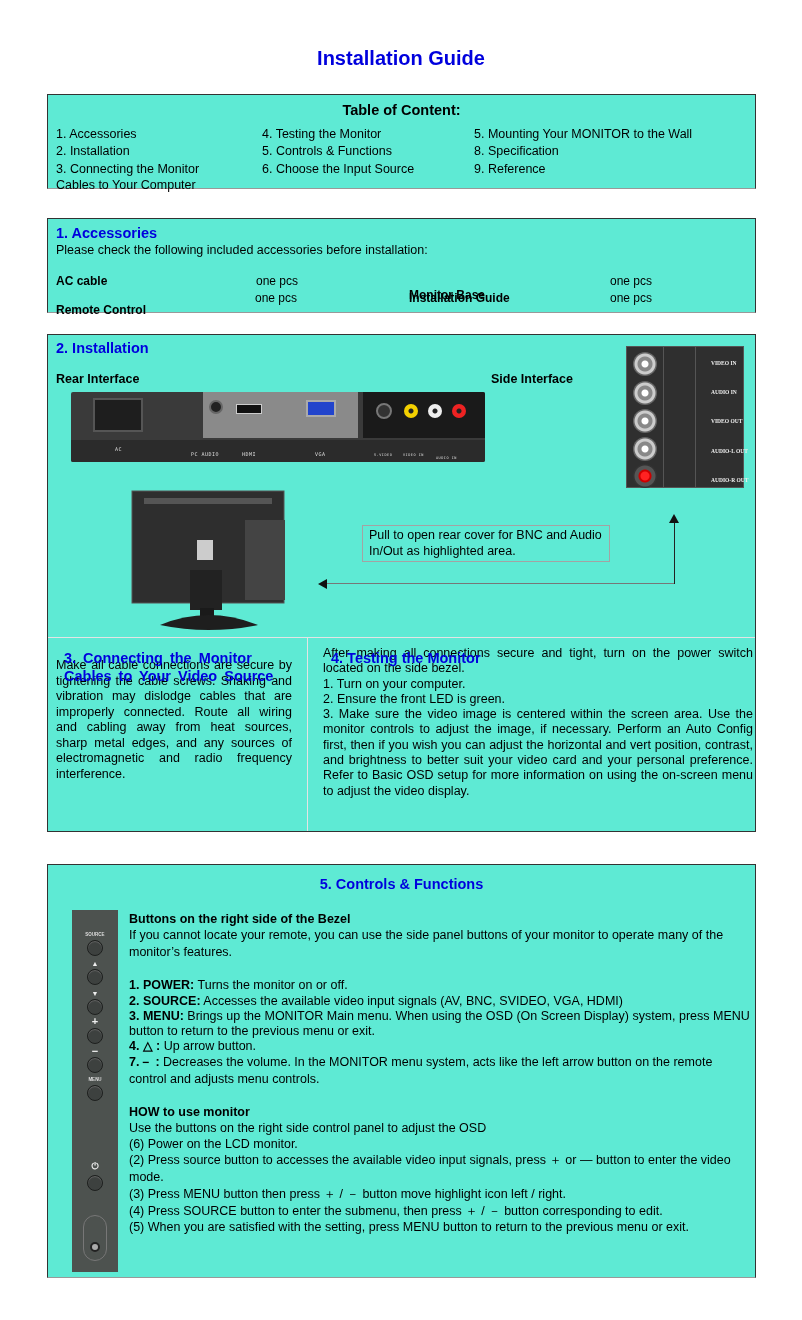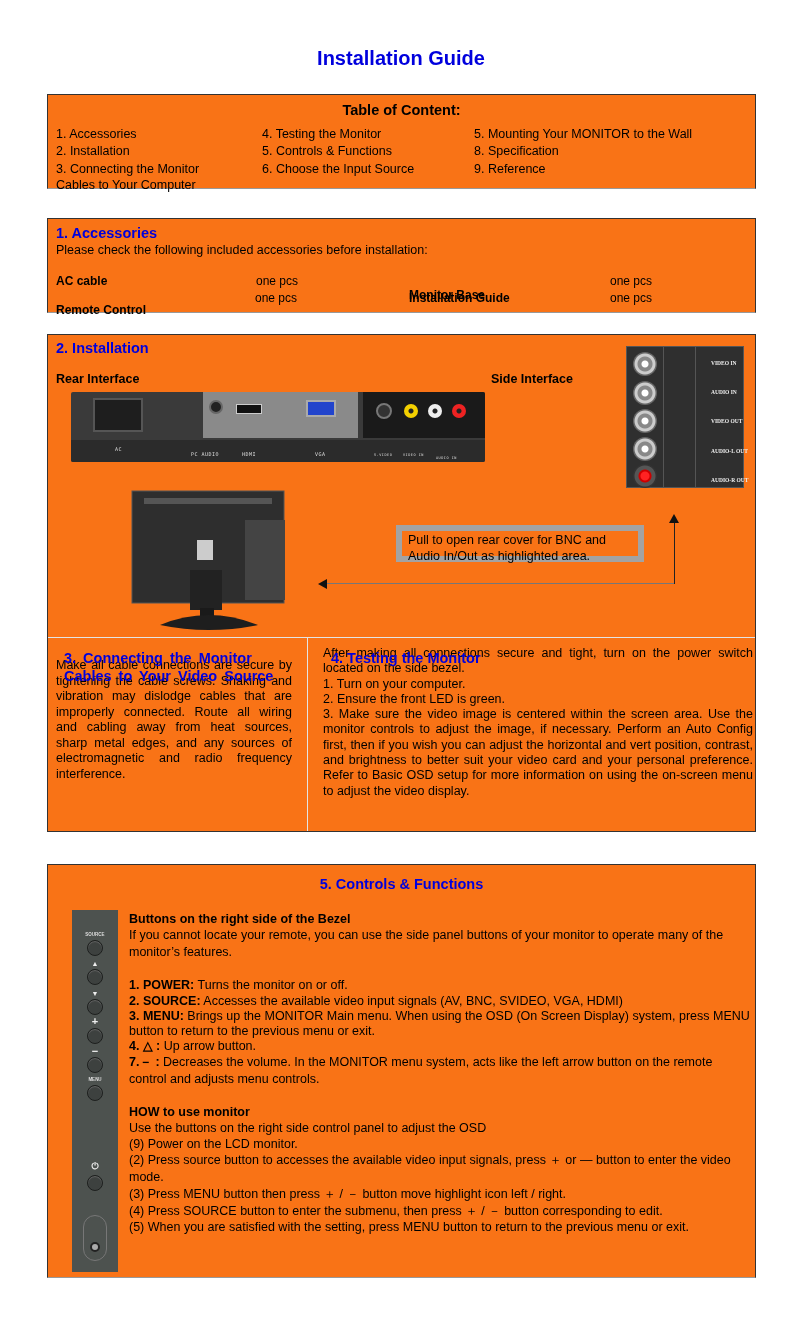--- a/index.html
+++ b/index.html
@@ -1,19 +1,19 @@
 <!DOCTYPE html>
 <html><head>
 <meta charset="utf-8">
 <style>
   * { box-sizing: border-box; margin: 0; padding: 0; }
   body { width: 802px; height: 1320px; background: #fff; font-family: "Liberation Sans", sans-serif; color: #000; position: relative; overflow: hidden; }
   .abs { position: absolute; }
   .title { left: 0; width: 802px; top: 47px; text-align: center; font-size: 20px; font-weight: bold; color: #0000dd; }
-  .box { position: absolute; border: 1px solid #333; border-bottom-color: #999; background: #f97316; }
+  .box { position: absolute; border: 1px solid #333; border-bottom-color: #999; background: #5eead4; }
   .blue { color: #0000dd; font-weight: bold; }
   .bold { font-weight: bold; }
 
   
   #toc { left: 47px; top: 94px; width: 709px; height: 95px; }
   #toc .head { position: absolute; top: 7px; left: 0; width: 100%; text-align: center; font-size: 14.5px; font-weight: bold; }
   #toc .col { position: absolute; top: 31px; font-size: 12.5px; line-height: 17px; }
 
   
   #acc { left: 47px; top: 218px; width: 709px; height: 95px; }
@@ -27,21 +27,21 @@
   .sublabel { position: absolute; font-size: 12.5px; font-weight: bold; }
   .rear-photo { position: absolute; left: 23px; top: 57px; width: 414px; height: 70px; background: #3a3a3a; border-radius: 2px; overflow: hidden; }
   .rear-photo .strip { position: absolute; left: 0; bottom: 0; width: 100%; height: 22px; background: #2b2b2b; }
   .port { position: absolute; }
   .port-label { position: absolute; color: #ddd; font-size: 5px; font-family: "DejaVu Sans Mono", monospace; letter-spacing: 0.5px; }
   .side-photo { position: absolute; left: 578px; top: 11px; width: 118px; height: 142px; background: #2f2f2f; border: 1px solid #555; }
   .side-photo .jack { position: absolute; left: 6px; width: 24px; height: 24px; border-radius: 50%; background: radial-gradient(circle, #fff 0 3px, #888 4px 7px, #ccc 8px 10px, #666 11px); }
   .side-photo .jack.red { background: radial-gradient(circle, #f22 0 4px, #c00 5px 6px, #555 7px 10px, #333 11px); }
   .side-photo .jlbl { position: absolute; left: 84px; color: #eee; font-size: 5.5px; font-family: "Liberation Serif", serif; font-weight: bold; white-space: nowrap; }
   .monitor-back { position: absolute; left: 82px; top: 155px; width: 156px; height: 143px; }
-  .note { position: absolute; left: 348px; top: 190px; width: 248px; height: 37px; border: 6px solid #a3a3a3; font-size: 12.5px; line-height: 16px; padding: 1px 6px; }
+  .note { position: absolute; left: 314px; top: 190px; width: 248px; height: 37px; border: 1px solid #a3a3a3; font-size: 12.5px; line-height: 16px; padding: 1px 6px; }
   .arrow-h { position: absolute; left: 278px; top: 248px; width: 348px; height: 1px; background: #777; }
   .arrow-v { position: absolute; left: 626px; top: 186px; width: 1px; height: 63px; background: #222; }
   .arrowhead-l { position: absolute; left: 270px; top: 244px; width: 0; height: 0; border-top: 5px solid transparent; border-bottom: 5px solid transparent; border-right: 9px solid #111; }
   .arrowhead-u { position: absolute; left: 621px; top: 179px; width: 0; height: 0; border-left: 5px solid transparent; border-right: 5px solid transparent; border-bottom: 9px solid #111; }
 
   .divider-h { position: absolute; left: 0; top: 302px; width: 707px; height: 1px; background: #e4e4e4; }
   .divider-v { position: absolute; left: 259px; top: 302px; width: 1px; height: 194px; background: #e4e4e4; }
   .sec3 { position: absolute; left: 8px; top: 309px; width: 236px; }
   .sec3 h2 { font-size: 14.5px; line-height: 18px; word-spacing: 3px; }
   .sec3 p { margin-top: 14px; font-size: 12.5px; line-height: 15.5px; text-align: justify; }
@@ -208,19 +208,19 @@
     <div style="line-height:17px;">If you cannot locate your remote, you can use the side panel buttons of your monitor to operate many of the monitor’s features.</div>
     <div class="gap"></div>
     <div><b>1. POWER:</b><span> Turns the monitor on or off.</span></div>
     <div><b>2. SOURCE:</b><span> Accesses the available video input signals (AV, BNC, SVIDEO, VGA, HDMI)</span></div>
     <div style="line-height:15px;"><b>3. MENU:</b><span> Brings up the MONITOR Main menu. When using the OSD (On Screen Display) system, press MENU button to return to the previous menu or exit.</span></div>
     <div style="line-height:15px;"><b>4. △ :</b><span> Up arrow button.</span></div>
     <div style="line-height:17px;"><b>7.－ :</b><span> Decreases the volume. In the MONITOR menu system, acts like the left arrow button on the remote control and adjusts menu controls.</span></div>
     <div class="gap"></div>
     <div class="bold">HOW to use monitor</div>
     <div>Use the buttons on the right side control panel to adjust the OSD</div>
-    <div>(9) Power on the LCD monitor.</div>
+    <div>(6) Power on the LCD monitor.</div>
     <div style="line-height:17px;">(2) Press source button to accesses the available video input signals, press ＋ or — button to enter the video mode.</div>
     <div style="line-height:17px;">(3) Press MENU button then press ＋ / － button move highlight icon left / right.</div>
     <div>(4) Press SOURCE button to enter the submenu, then press ＋ / － button corresponding to edit.</div>
     <div>(5) When you are satisfied with the setting, press MENU button to return to the previous menu or exit.</div>
   </div>
 </div>
 
 </body></html>

